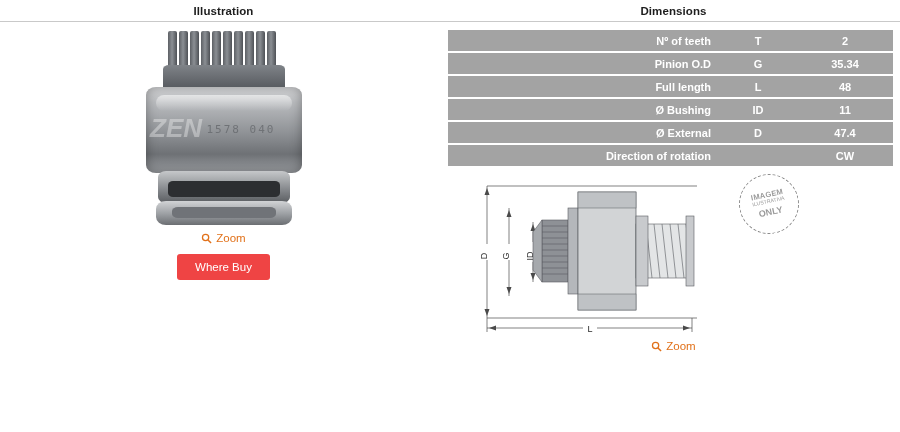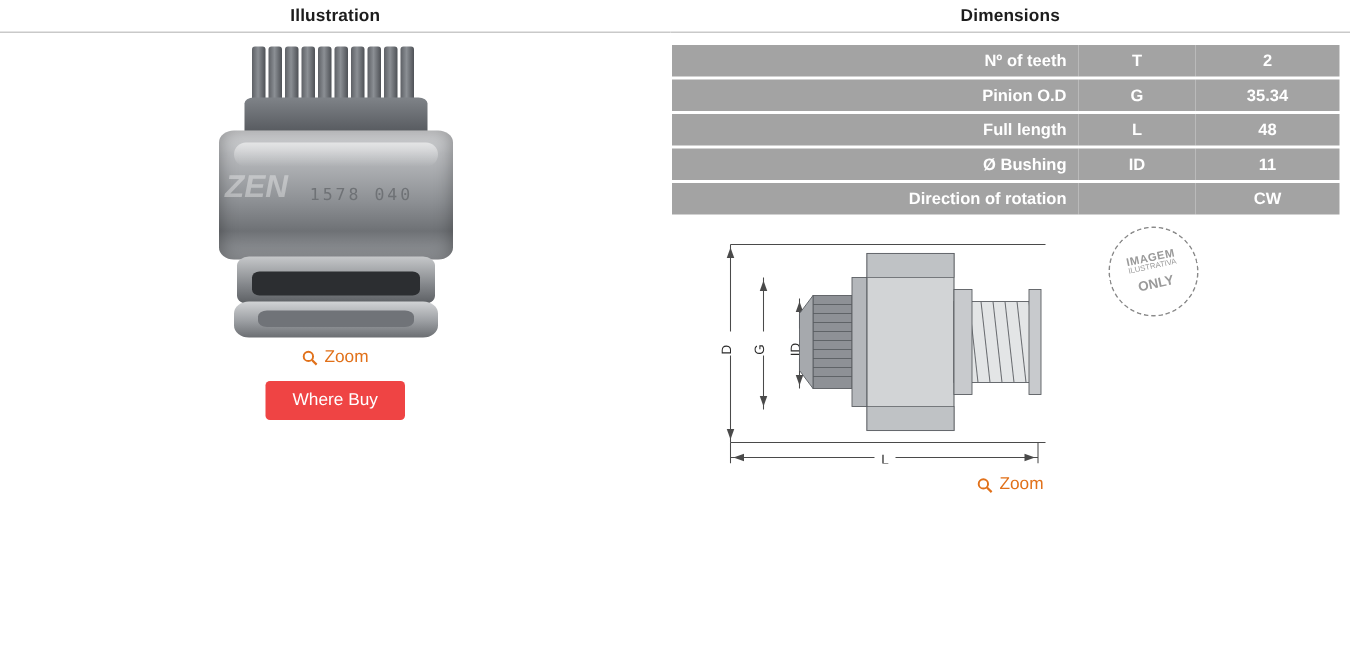--- a/index.html
+++ b/index.html
@@ -105,21 +105,21 @@
     text-align: center;
     font-size: 11px;
     color: #6f7276;
     letter-spacing: 2px;
     font-family: "DejaVu Sans Mono", monospace;
   }
   .watermark {
     position: absolute;
     left: 34px;
     top: 88px;
-    font-size: 21px;
+    font-size: 26px;
     font-weight: bold;
     color: rgba(255,255,255,0.35);
     font-style: italic;
   }
   .collar {
     position: absolute;
     left: 42px;
     top: 146px;
     width: 132px;
     height: 32px;
@@ -312,20 +312,25 @@
           <td class="label">Full length</td>
           <td class="code">L</td>
           <td class="value">48</td>
         </tr>
         <tr>
           <td class="label">Ø Bushing</td>
           <td class="code">ID</td>
           <td class="value">11</td>
         </tr>
         <tr>
+          <td class="label">Ø External</td>
+          <td class="code">D</td>
+          <td class="value">47.4</td>
+        </tr>
+        <tr>
           <td class="label">Direction of rotation</td>
           <td class="code"></td>
           <td class="value">CW</td>
         </tr>
       </tbody>
     </table>
 
     <div class="drawing-wrap">
       <svg width="453" height="160" viewBox="0 0 453 160">
 

